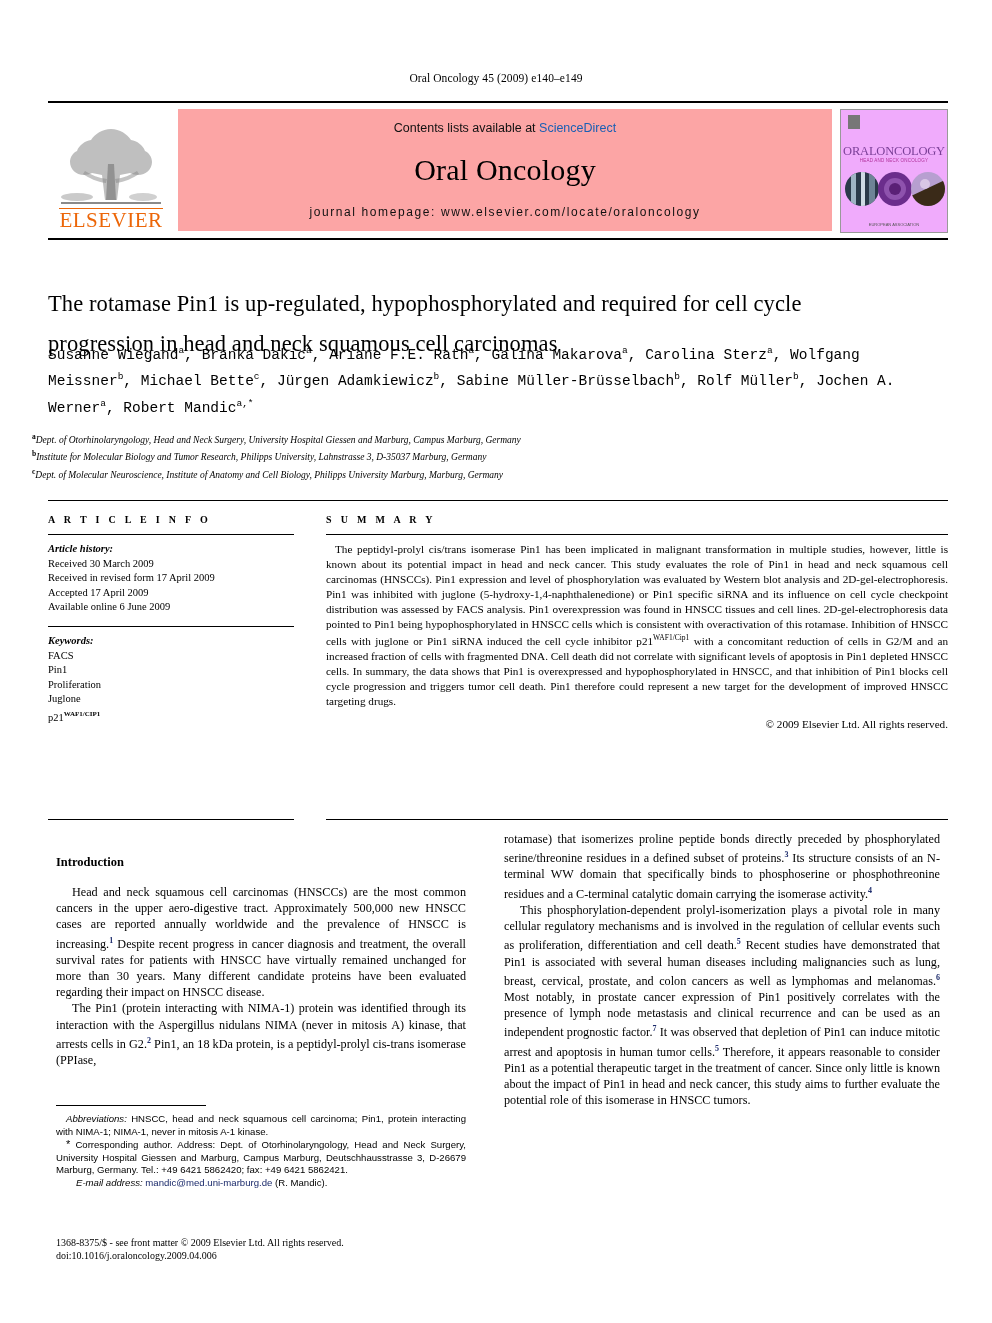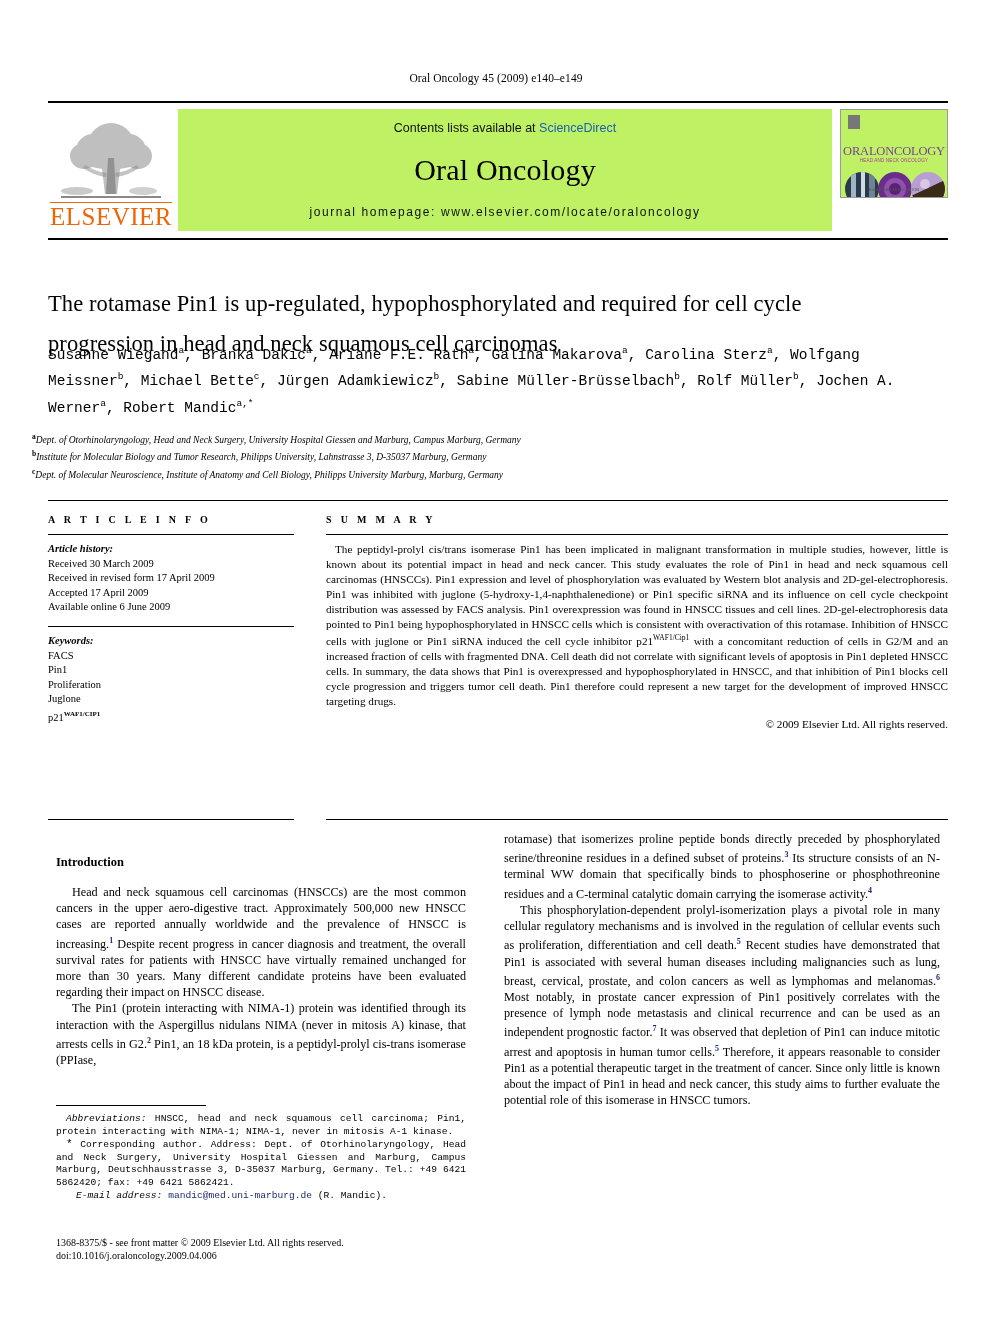--- a/index.html
+++ b/index.html
@@ -53,31 +53,31 @@
     display: flex;
     flex-direction: column;
     justify-content: flex-end;
     align-items: center;
     padding-bottom: 2px;
   }
   .tree-svg { display:block; }
   .elsevier-word {
     font-family: "Liberation Serif", serif;
     color: #EC6608;
-    font-size: 25px;
+    font-size: 21px;
     letter-spacing: 0.5px;
     line-height: 1;
     border-top: 1.5px solid #EC6608;
     padding-top: 1px;
     margin-top: 1px;
     text-align: center;
   }
   .journal-band {
     flex: 1 1 auto;
-    background: #bef264;
+    background: #fca5a5;
     margin-left: 4px;
     margin-right: 8px;
     display: flex;
     flex-direction: column;
     justify-content: space-between;
     align-items: center;
     padding: 12px 0 12px 0;
     height: 122px;
     box-sizing: border-box;
   }
@@ -95,23 +95,23 @@
   }
   .homepage-line {
     font-family: "Liberation Sans", sans-serif;
     font-size: 12px;
     letter-spacing: 1.6px;
     color: #111;
   }
   .cover-thumb {
     flex: 0 0 108px;
     width: 108px;
-    height: 89px;
+    height: 124px;
     border: 1px solid #999;
-    background: #bef264;
+    background: #f0abfc;
     position: relative;
     box-sizing: border-box;
     overflow: hidden;
   }
   .cover-title {
     position: absolute;
     top: 34px;
     left: 0;
     width: 100%;
     text-align: center;
@@ -309,21 +309,21 @@
     top: 1105px;
     left: 56px;
     width: 410px;
   }
   .footnote-rule {
     border-top: 1px solid #000;
     width: 150px;
     margin-bottom: 7px;
   }
   p.fn {
-    font-family: Liberation Mono, monospace;
+    font-family: Liberation Sans, sans-serif;
     font-size: 9.6px;
     line-height: 12.6px;
     text-align: justify;
     margin: 0;
     text-indent: 10px;
   }
   .fn .it { font-style: italic; }
   .fn .em-link { color: #1b2a6b; }
   .star { font-size: 11px; }
 
@@ -458,21 +458,21 @@
   </div>
 
   <div class="body-right">
     <p class="body" style="text-indent:0;"><span>rotamase) that isomerizes proline peptide bonds directly preceded by phosphorylated serine/threonine residues in a defined subset of proteins.</span><sup>3</sup><span> Its structure consists of an N-terminal WW domain that specifically binds to phosphoserine or phosphothreonine residues and a C-terminal catalytic domain carrying the isomerase activity.</span><sup>4</sup></p>
     <p class="body"><span>This phosphorylation-dependent prolyl-isomerization plays a pivotal role in many cellular regulatory mechanisms and is involved in the regulation of cellular events such as proliferation, differentiation and cell death.</span><sup>5</sup><span> Recent studies have demonstrated that Pin1 is associated with several human diseases including malignancies such as lung, breast, cervical, prostate, and colon cancers as well as lymphomas and melanomas.</span><sup>6</sup><span> Most notably, in prostate cancer expression of Pin1 positively correlates with the presence of lymph node metastasis and clinical recurrence and can be used as an independent prognostic factor.</span><sup>7</sup><span> It was observed that depletion of Pin1 can induce mitotic arrest and apoptosis in human tumor cells.</span><sup>5</sup><span> Therefore, it appears reasonable to consider Pin1 as a potential therapeutic target in the treatment of cancer. Since only little is known about the impact of Pin1 in head and neck cancer, this study aims to further evaluate the potential role of this isomerase in HNSCC tumors.</span></p>
   </div>
 
   <div class="footnote-area">
     <div class="footnote-rule"></div>
     <p class="fn"><span class="it">Abbreviations:</span><span> HNSCC, head and neck squamous cell carcinoma; Pin1, protein interacting with NIMA-1; NIMA-1, never in mitosis A-1 kinase.</span></p>
-    <p class="fn"><span class="star">*</span><span> Corresponding author. Address: Dept. of Otorhinolaryngology, Head and Neck Surgery, University Hospital Giessen and Marburg, Campus Marburg, Deutschhausstrasse 3, D-35037 Marburg, Germany. Tel.: +49 6421 5862420; fax: +49 6421 5862421.</span></p>
+    <p class="fn"><span class="star">*</span><span> Corresponding author. Address: Dept. of Otorhinolaryngology, Head and Neck Surgery, University Hospital Giessen and Marburg, Campus Marburg, Deutschhausstrasse 3, D-26679 Marburg, Germany. Tel.: +49 6421 5862420; fax: +49 6421 5862421.</span></p>
     <p class="fn" style="text-indent:20px;"><span class="it">E-mail address:</span> <span class="em-link">mandic@med.uni-marburg.de</span><span> (R. Mandic).</span></p>
   </div>
 
   <div class="imprint">
     <div>1368-8375/$ - see front matter © 2009 Elsevier Ltd. All rights reserved.</div>
     <div>doi:10.1016/j.oraloncology.2009.04.006</div>
   </div>
 
 </div>
 

